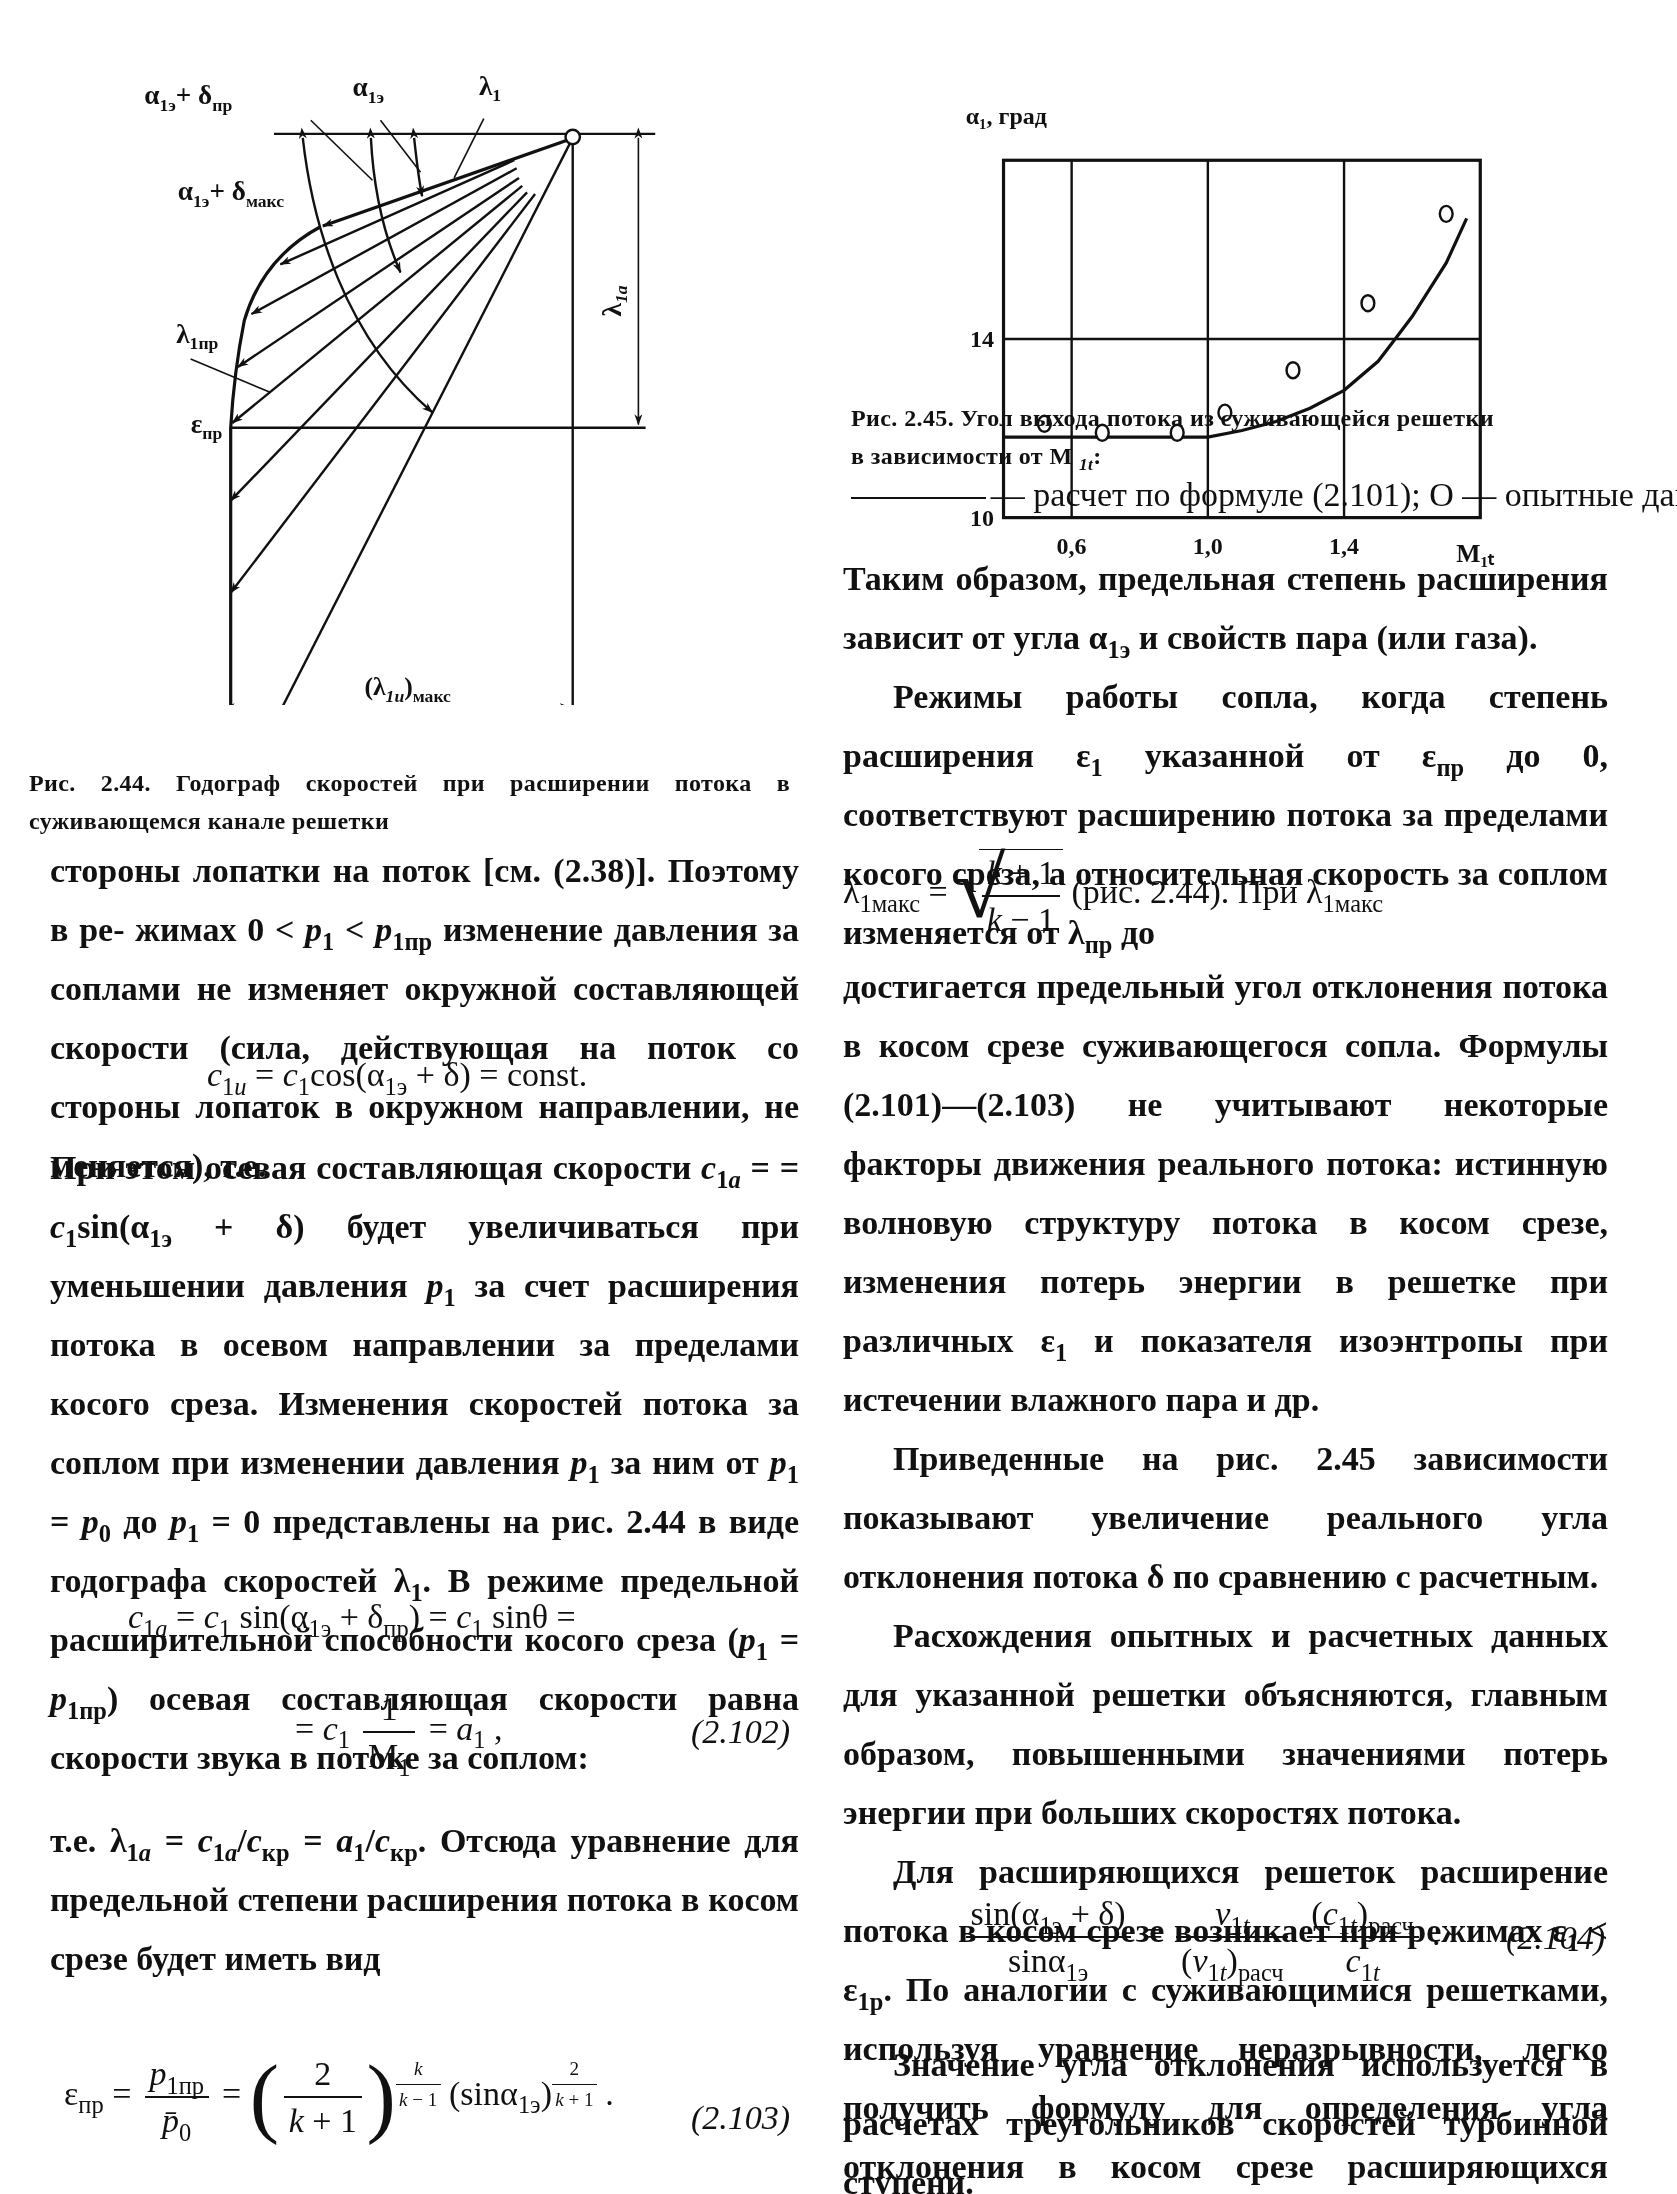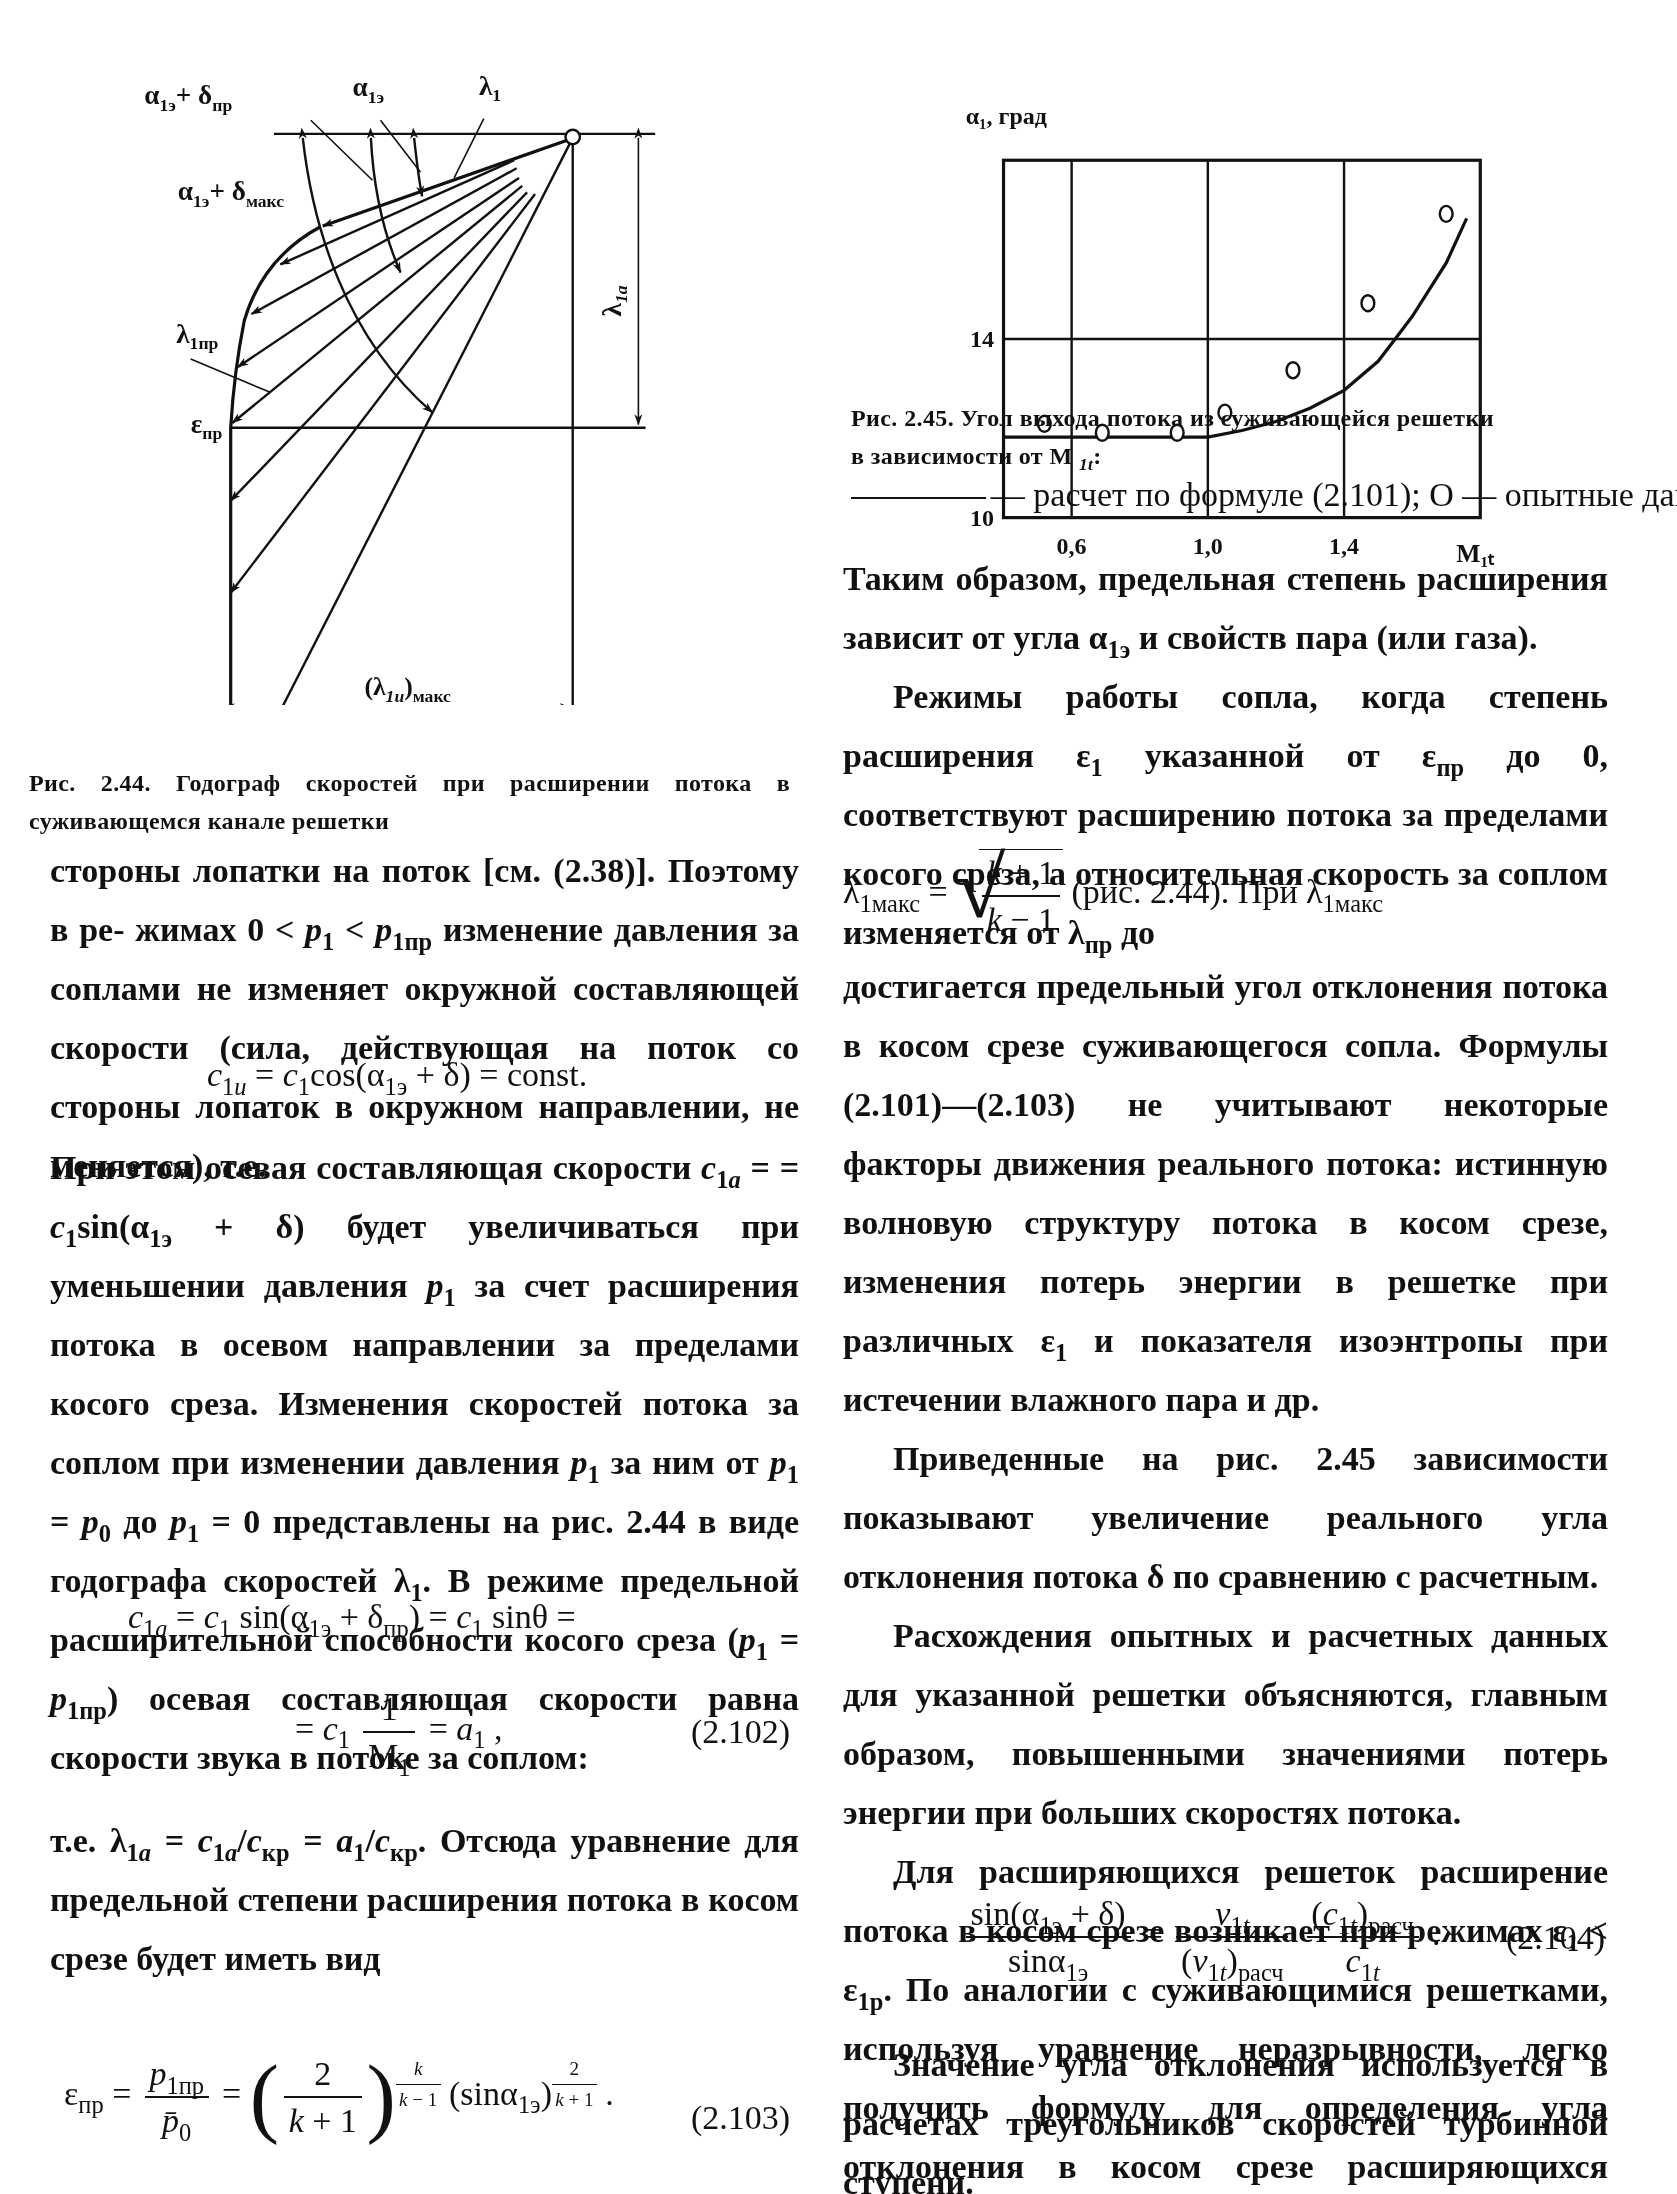--- a/index.html
+++ b/index.html
@@ -8,21 +8,21 @@
   .abs { position: absolute; }
   .col { position: absolute; font-size: 34px; line-height: 59px; text-align: justify; }
   .col p { margin: 0; font-weight: bold; }
   .left-col { left: 50px; width: 749px; }
   .right-col { left: 843px; width: 765px; }
   .indent { text-indent: 50px; }
   .caption { font-family: Liberation Serif, serif; font-weight: bold; font-size: 24px;
              line-height: 38px; text-align: justify; letter-spacing: 0.4px; }
   .legend { font-size: 34px; line-height: 32px; white-space: nowrap; font-family: Liberation Serif, serif; }
   .eq { position: absolute; font-size: 34px; white-space: nowrap; }
-  .eqnum { position: absolute; font-size: 34px; }
+  .eqnum { position: absolute; font-size: 34px; font-style: italic; }
   i { font-style: italic; }
   sub { font-size: 0.72em; vertical-align: -0.35em; line-height: 0; }
   sup { font-size: 0.72em; vertical-align: 0.6em; line-height: 0; }
   .frac { display: inline-block; vertical-align: middle; text-align: center; margin: 0 4.8px; }
   .frac > span { display: block; padding: 0 4.8px; line-height: 45px; }
   .frac > span.num { border-bottom: 2.4px solid #111; }
   .sfrac { display: inline-block; vertical-align: middle; text-align: center; font-size: 0.78em; }
   .sfrac > span { display: block; padding: 0 3.2px; line-height: 30px; }
   .sfrac > span.num { border-bottom: 1.6px solid #111; }
   .bigparen { font-size: 88px; vertical-align: middle; line-height: 0; font-weight: 200; }

